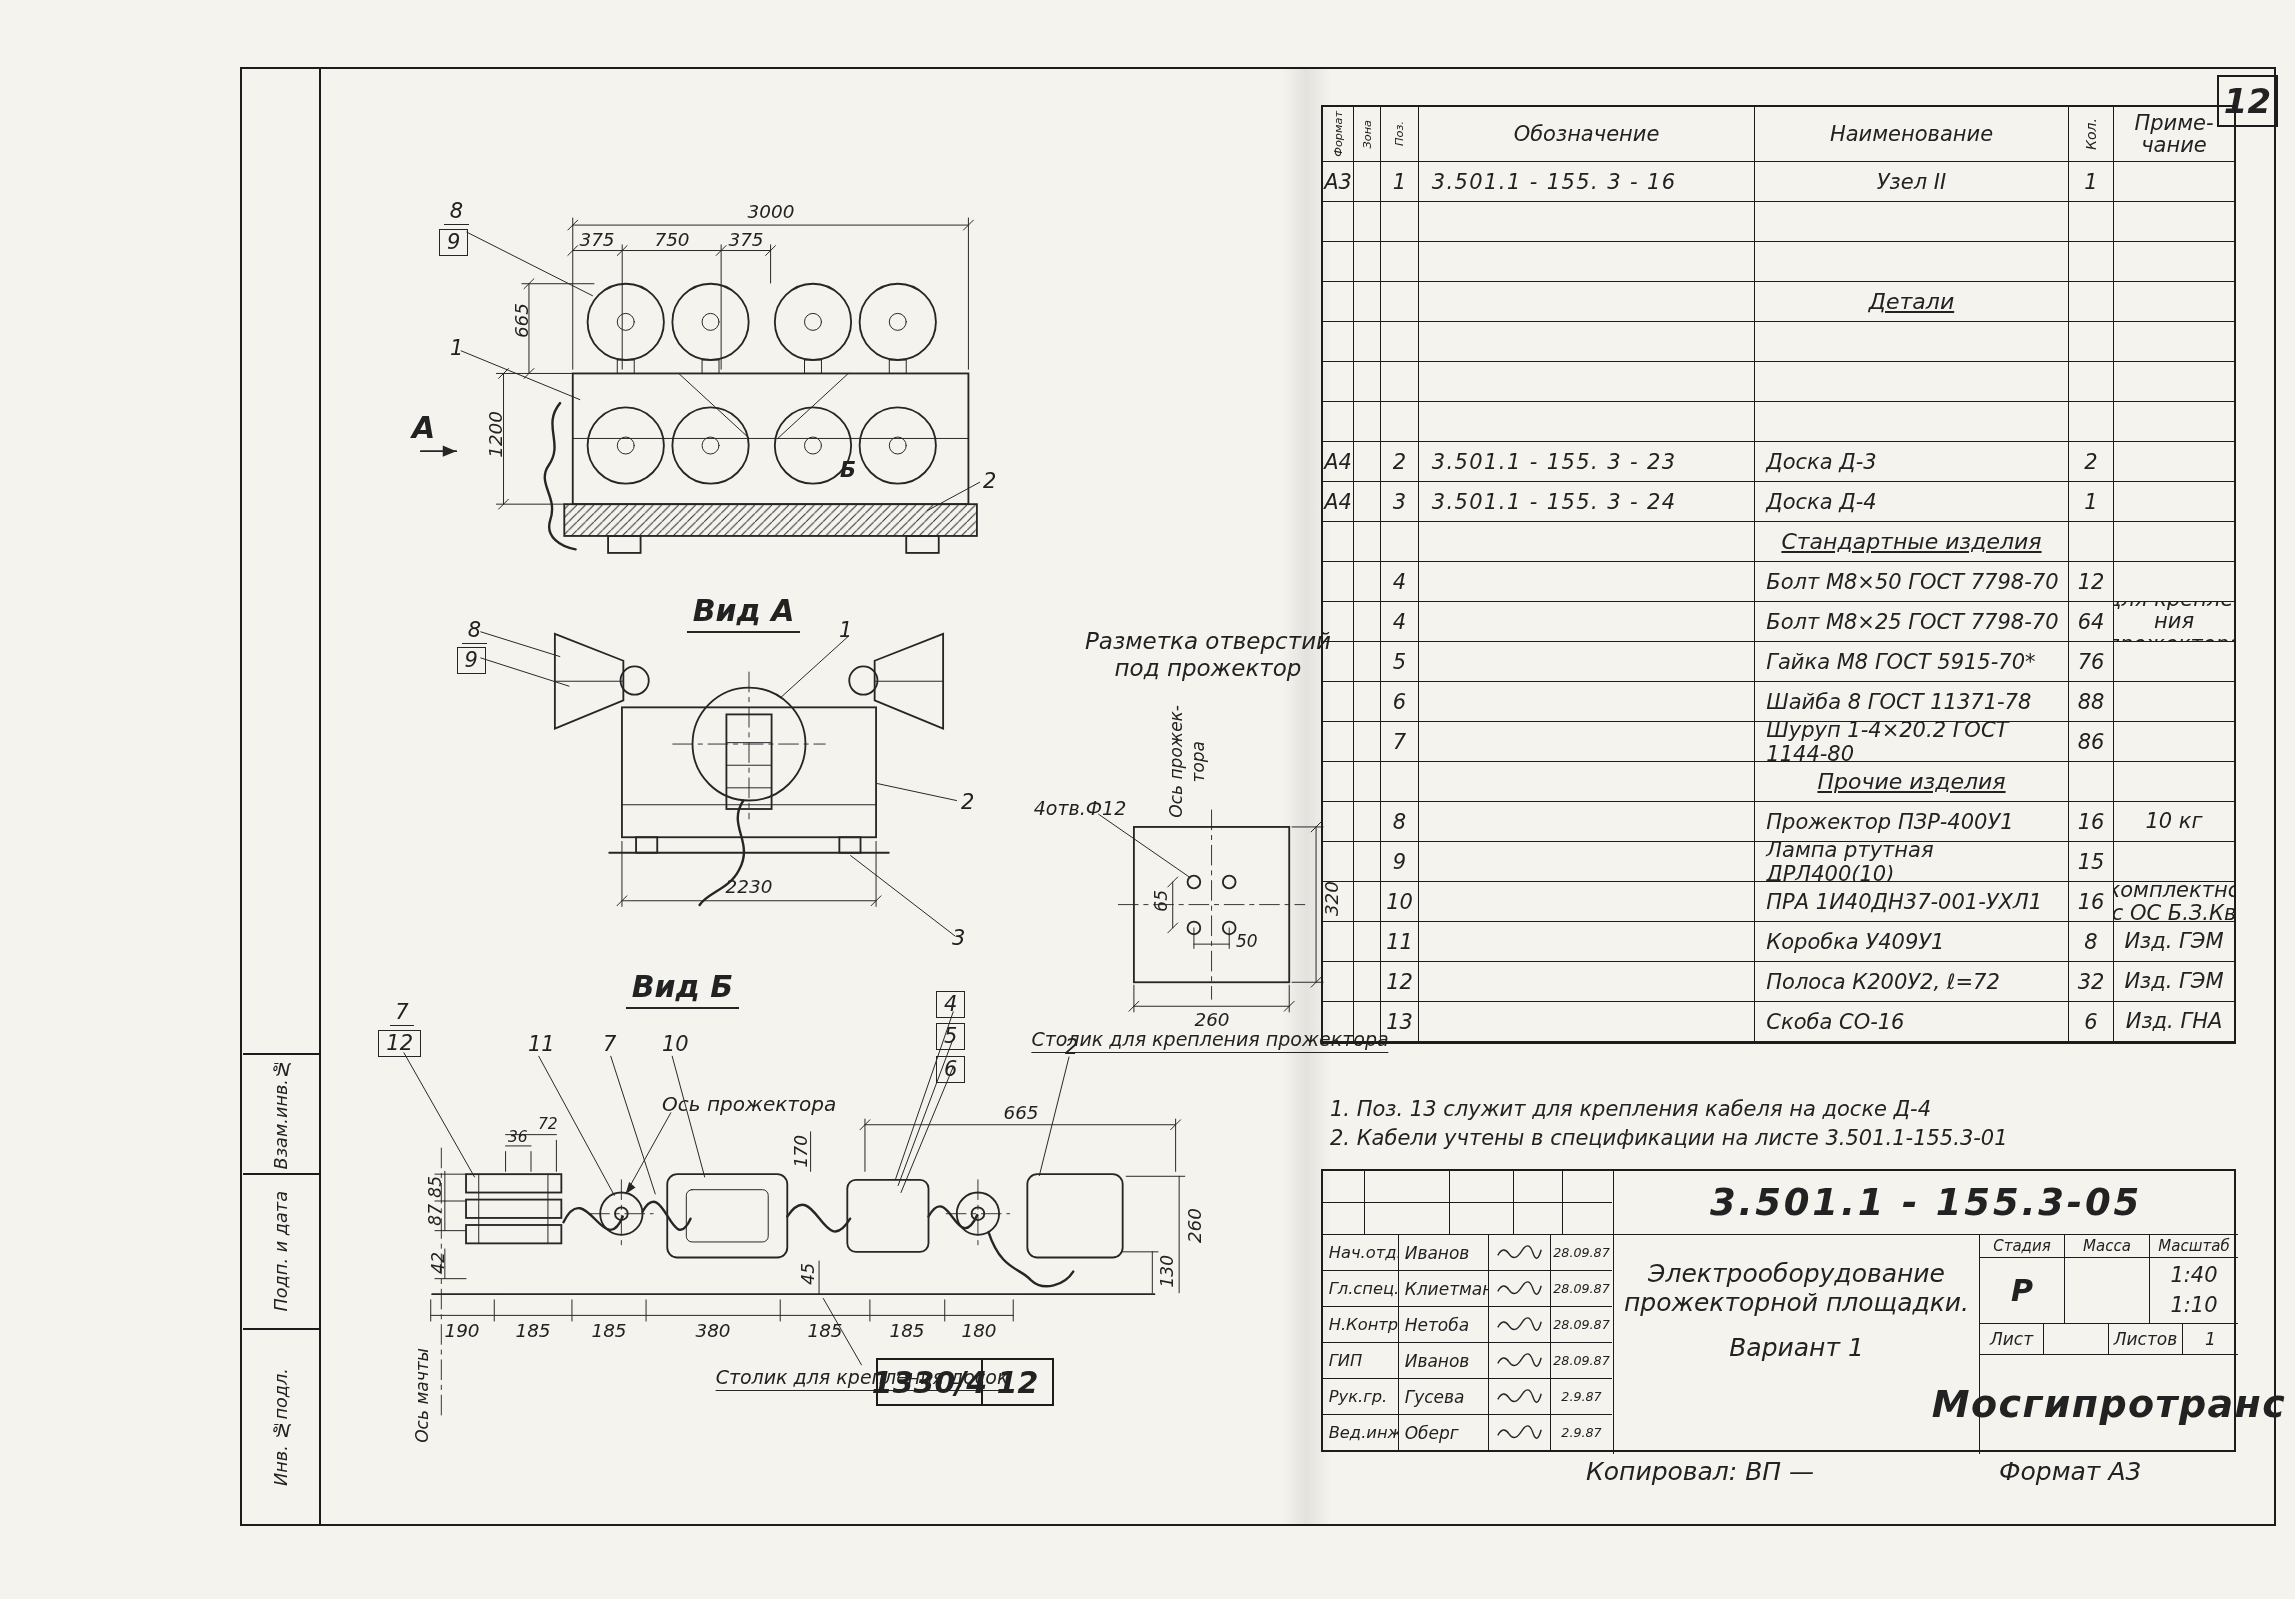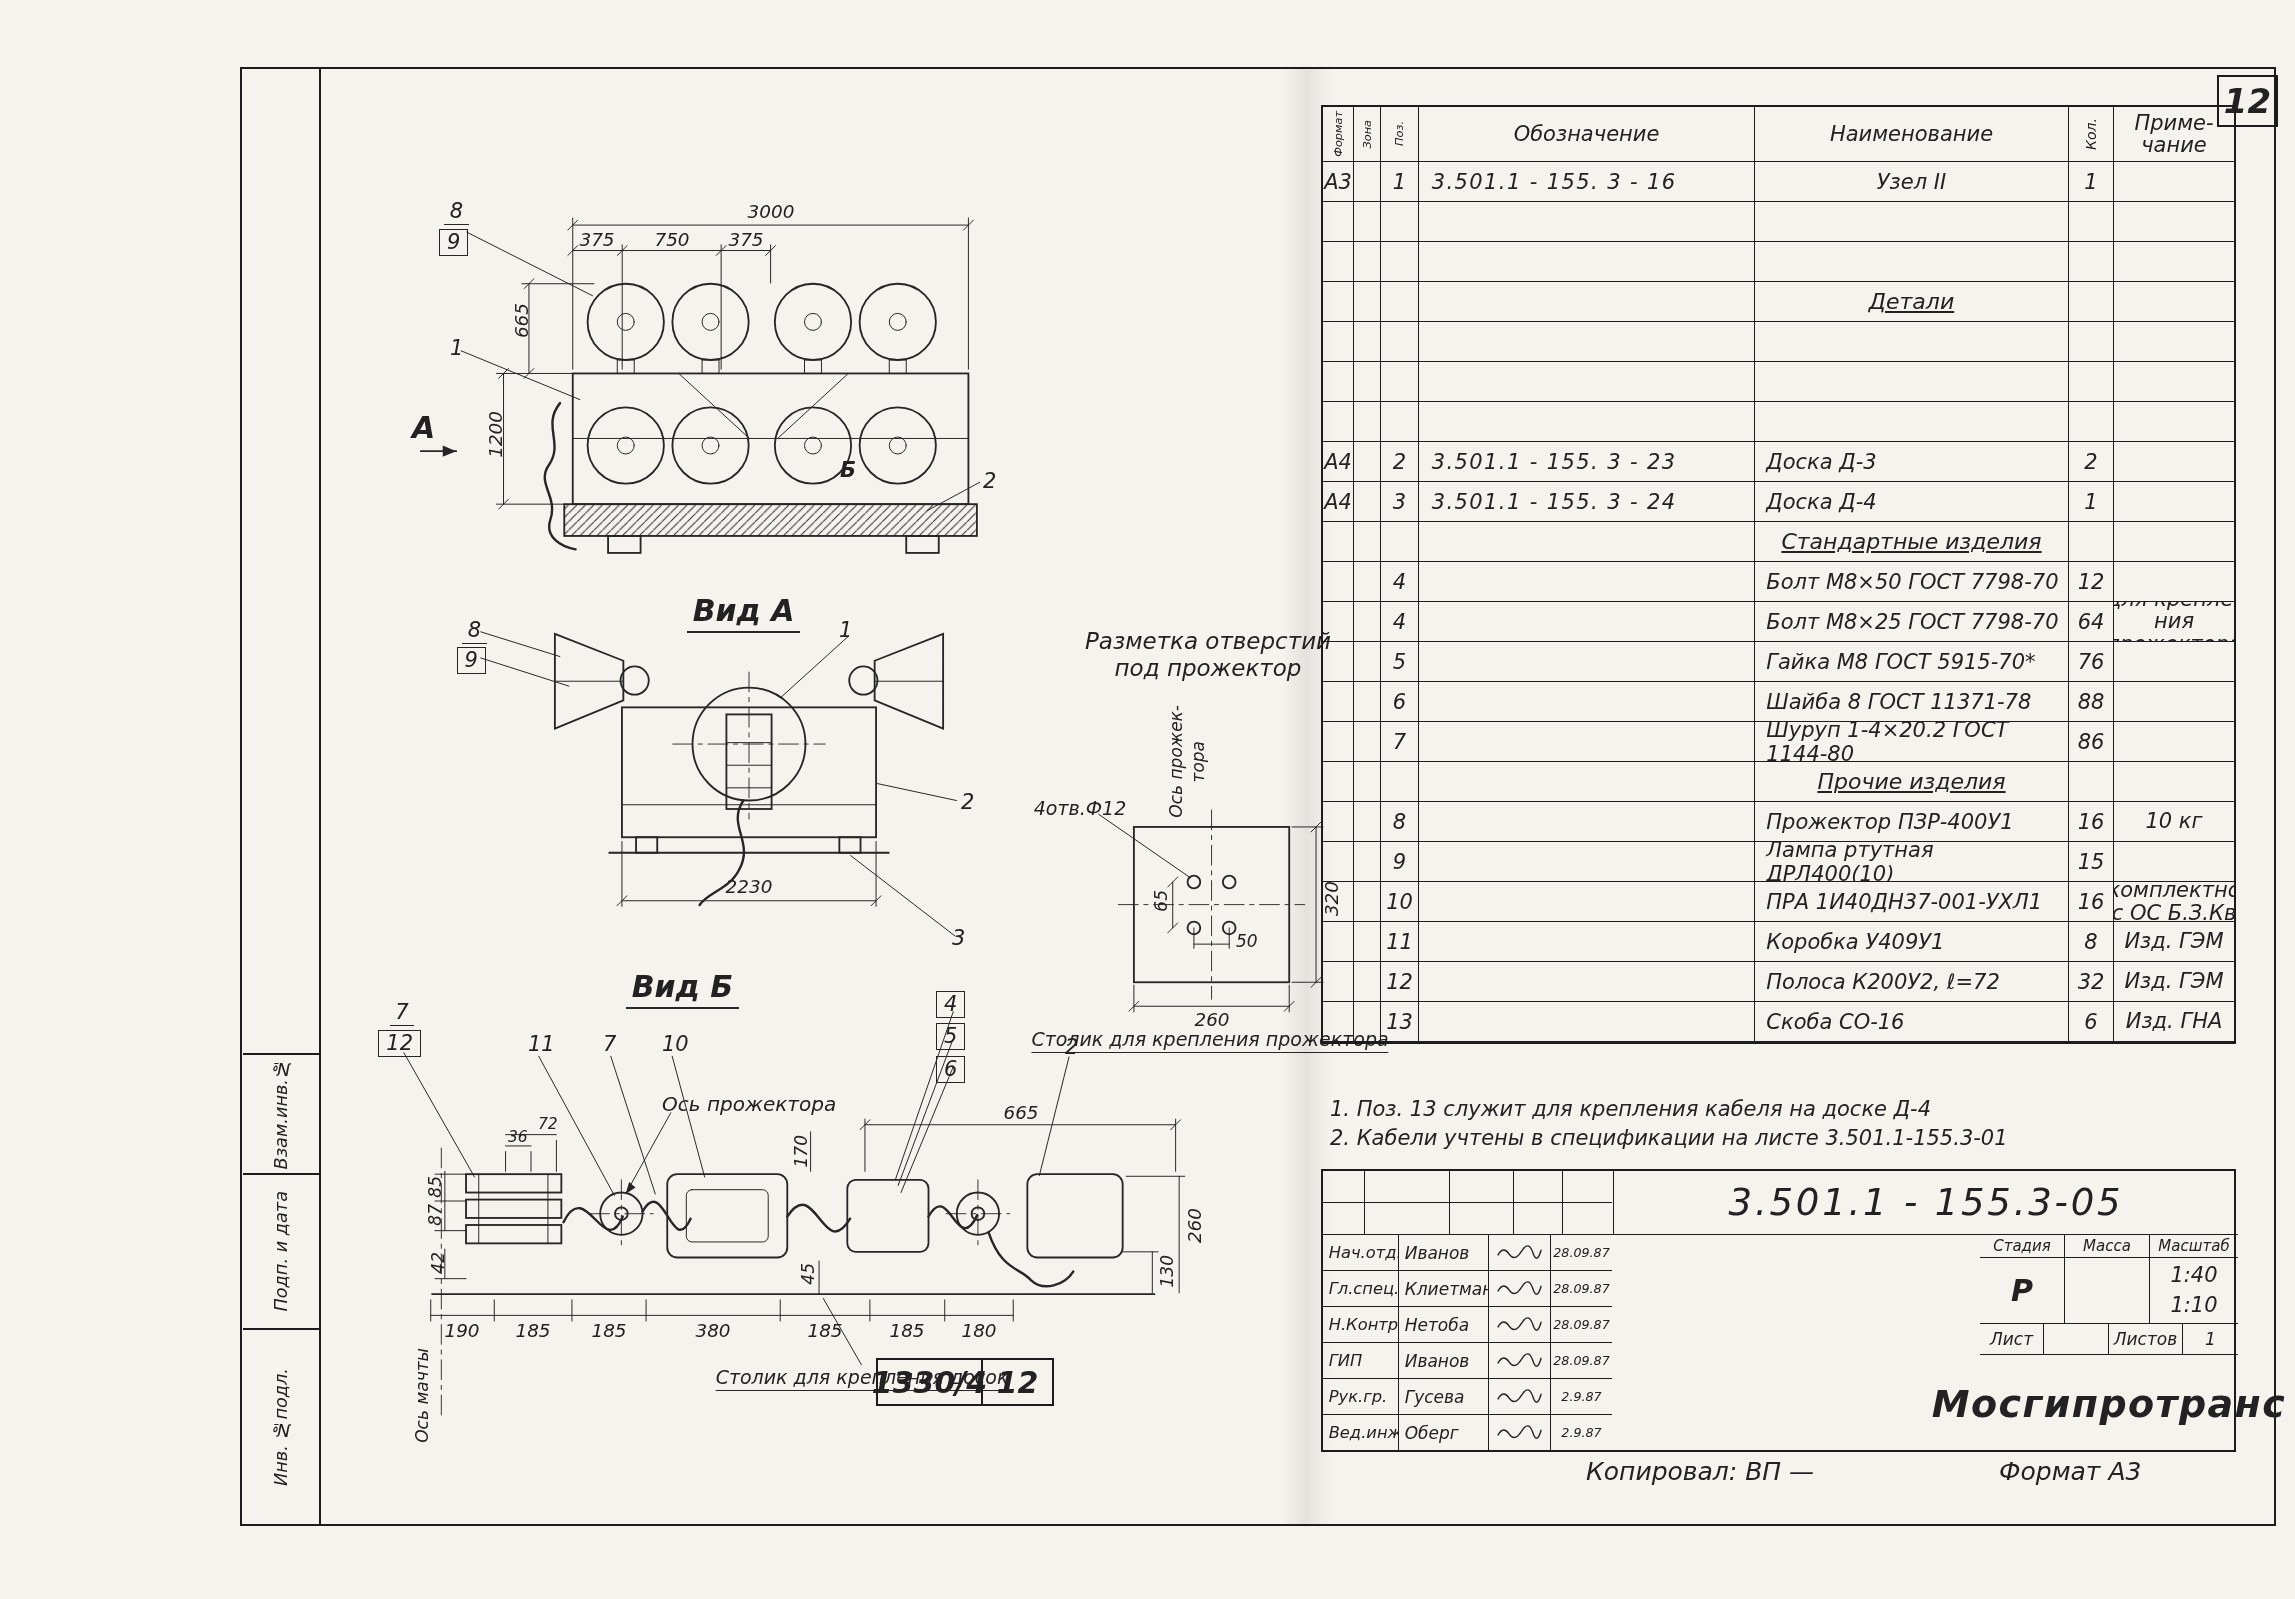--- a/index.html
+++ b/index.html
@@ -28,21 +28,21 @@
   .c-n.sec{justify-content:center !important;padding-left:0;text-decoration:underline;font-size:22px}
   .c-q{font-size:20px}
   .c-note{font-size:13.4px;text-align:center;line-height:1.05;padding:0 2.8px}
   .notes{position:absolute;left:1330px;width:897px;font-size:21px;white-space:nowrap}
   
   .tb{position:absolute;left:1321px;top:1169px;width:915px;height:283px;border:2.5px solid #1c1c1c}
   .tb-top{position:absolute;left:0;top:0;width:290px;height:64px;border-bottom:1.8px solid #1c1c1c;display:grid;grid-template-columns:42px 85px 64px 49px 49px;grid-template-rows:1fr 1fr}
   .tb-top>div{border-right:1px solid #1c1c1c;border-bottom:1px solid #1c1c1c}
   .tb-top>div:nth-child(5n){border-right:none}
   .tb-top>div:nth-child(n+6){border-bottom:none}
-  .tb-doc{position:absolute;left:290px;top:0;width:625px;height:64px;border-left:1.8px solid #1c1c1c;border-bottom:1.8px solid #1c1c1c;display:flex;align-items:center;justify-content:center;font-size:37px;font-weight:normal;letter-spacing:2.8px}
+  .tb-doc{position:absolute;left:290px;top:0;width:625px;height:64px;border-left:1.8px solid #1c1c1c;border-bottom:1.8px solid #1c1c1c;display:flex;align-items:center;justify-content:center;font-size:37px;font-weight:bold;letter-spacing:2.8px}
   .tb-pers{position:absolute;left:0;top:64px;width:290px;height:219px}
   .prow{display:grid;grid-template-columns:76px 90px 62px 61px;height:36px}
   .prow .pc{border-right:1px solid #1c1c1c;border-bottom:1px solid #1c1c1c;display:flex;align-items:center;overflow:hidden}
   .prow .role{padding-left:5.7px;font-size:16.3px}
   .prow .pname{padding-left:5.7px;font-size:17px}
   .prow .sig{justify-content:center}
   .prow .pdate{justify-content:center;font-size:12.7px;border-right:none}
   .tb-title{position:absolute;left:290px;top:64px;width:367px;height:219px;border-left:1.8px solid #1c1c1c;border-right:1.8px solid #1c1c1c;display:flex;flex-direction:column;align-items:center;font-size:25px}
   .tb-title .t1{margin-top:24px}
   .tb-title .t3{margin-top:15.5px}
@@ -662,20 +662,25 @@
           <div class="pc role">Вед.инж.</div>
           <div class="pc pname">Оберг</div>
           <div class="pc sig">
             <svg width="49" height="17" viewBox="0 0 70 24">
               <path d="M4 16 Q12 2 20 14 T38 10 T54 12 T66 8" fill="none" stroke="#262626" stroke-width="2"></path>
             </svg>
           </div>
           <div class="pc pdate">2.9.87</div>
         </div>
       </div>
+    <div class="tb-title">
+      <div class="t1">Электрооборудование</div>
+      <div class="t2">прожекторной площадки.</div>
+      <div class="t3">Вариант 1</div>
+    </div>
     <div class="tb-right">
       <div class="tb-sms">
         <div>Стадия</div>
         <div>Масса</div>
         <div>Масштаб</div>
       </div>
       <div class="tb-vals">
         <div class="stage-v">Р</div>
         <div></div>
         <div class="scale-v">

